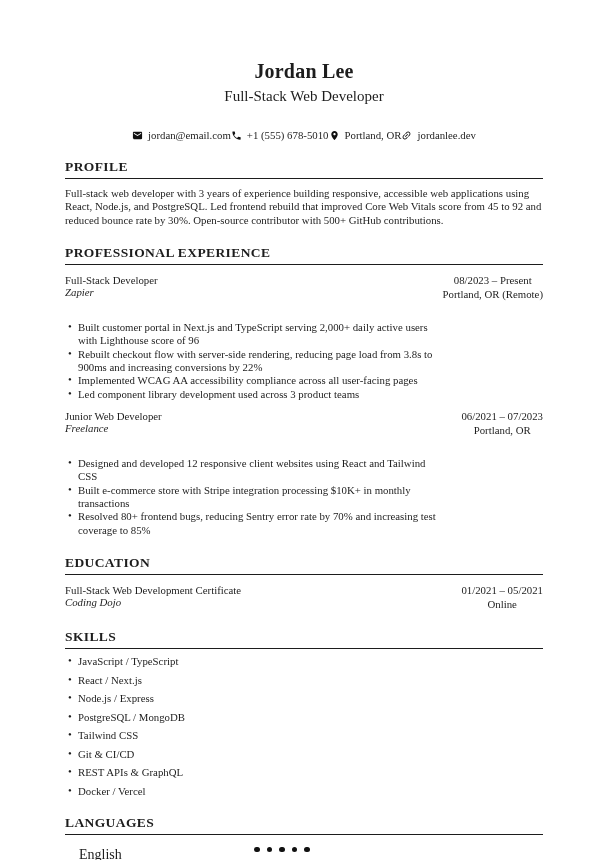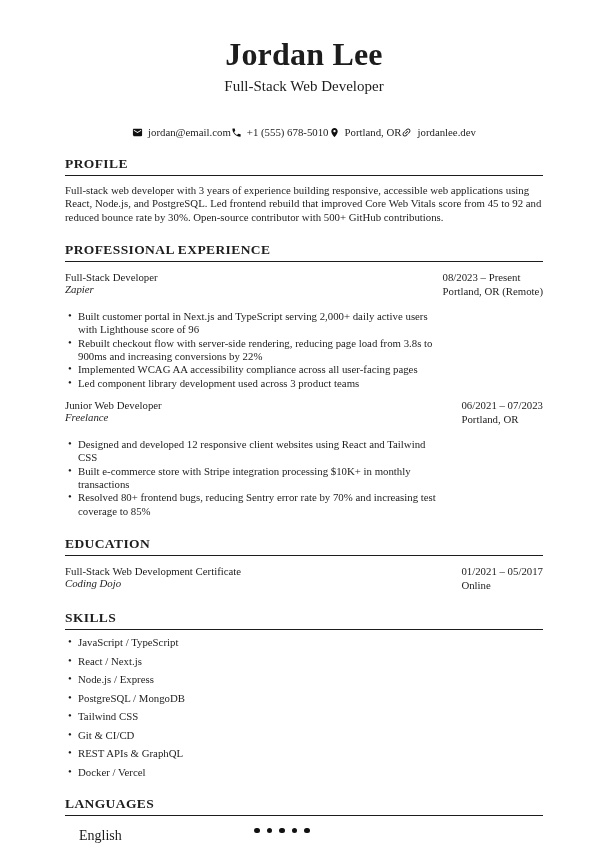--- a/index.html
+++ b/index.html
@@ -6,42 +6,42 @@
   html, body { background: #ffffff; }
   body {
     width: 608px; height: 860px;
     font-family: "Liberation Serif", serif;
     color: #1d1d1d;
     overflow: hidden;
   }
   .page { padding: 36px 65px 0 65px; }
 
   
-  .name { text-align: center; font-size: 32px; font-weight: 700; letter-spacing: 0.2px; }
+  .name { text-align: center; font-size: 20px; font-weight: 700; letter-spacing: 0.2px; margin-top: 24px; }
   .subtitle { text-align: center; font-size: 15px; margin-top: 5px; }
-  .contacts { display: flex; justify-content: center; align-items: center; margin-top: 31px; font-size: 10.8px; }
+  .contacts { display: flex; justify-content: center; align-items: center; margin-top: 24px; font-size: 10.8px; }
   .contact { display: flex; align-items: center; gap: 5px; white-space: nowrap; }
   .contact svg { width: 11px; height: 11px; fill: #111; flex: none; }
 
   
   section { margin-top: 18px; }
   h2 {
     font-size: 13.5px; font-weight: 700; letter-spacing: 0.4px;
     border-bottom: 1.5px solid #1d1d1d; padding-bottom: 3px;
   }
   .body-text { font-size: 10.8px; line-height: 1.24; margin-top: 8px; }
 
   
   .entry { margin-top: 9px; }
   .entry-header { display: flex; justify-content: space-between; align-items: flex-start; }
   .entry-title { font-size: 10.8px; font-weight: 400; }
   .entry-sub { font-size: 10.8px; font-style: italic; }
-  .entry-right { font-size: 10.8px; text-align: left; line-height: 1.24; flex: none; }
+  .entry-right { font-size: 10.8px; text-align: center; line-height: 1.24; flex: none; }
 
-  ul.bullets { list-style: none; margin-top: 12px; font-size: 10.8px; line-height: 1.24; max-width: 372px; }
+  ul.bullets { list-style: none; margin-top: 20px; font-size: 10.8px; line-height: 1.24; max-width: 372px; }
   ul.bullets li { position: relative; padding-left: 13px; }
   ul.bullets li::before { content: "•"; position: absolute; left: 3px; top: -1px; }
 
   ul.skills { list-style: none; margin-top: 4px; font-size: 10.8px; }
   ul.skills li { position: relative; padding-left: 13px; margin-top: 6.5px; }
   ul.skills li::before { content: "•"; position: absolute; left: 3px; top: -1px; }
 
   .lang-row { display: flex; align-items: flex-start; margin-top: 12px; font-size: 14px; margin-left: 14px; }
   .lang-name { width: 175px; }
   .dots { display: flex; align-items: center; gap: 7px; }
@@ -134,21 +134,21 @@
 
   <section>
     <h2>EDUCATION</h2>
     <div class="entry">
       <div class="entry-header">
         <div>
           <div class="entry-title">Full-Stack Web Development Certificate</div>
           <div class="entry-sub">Coding Dojo</div>
         </div>
         <div class="entry-right">
-          <div>01/2021 – 05/2017</div>
+          <div>01/2021 – 05/2021</div>
           <div>Online</div>
         </div>
       </div>
     </div>
   </section>
 
   <section>
     <h2>SKILLS</h2>
     <ul class="skills">
       <li>JavaScript / TypeScript</li>

